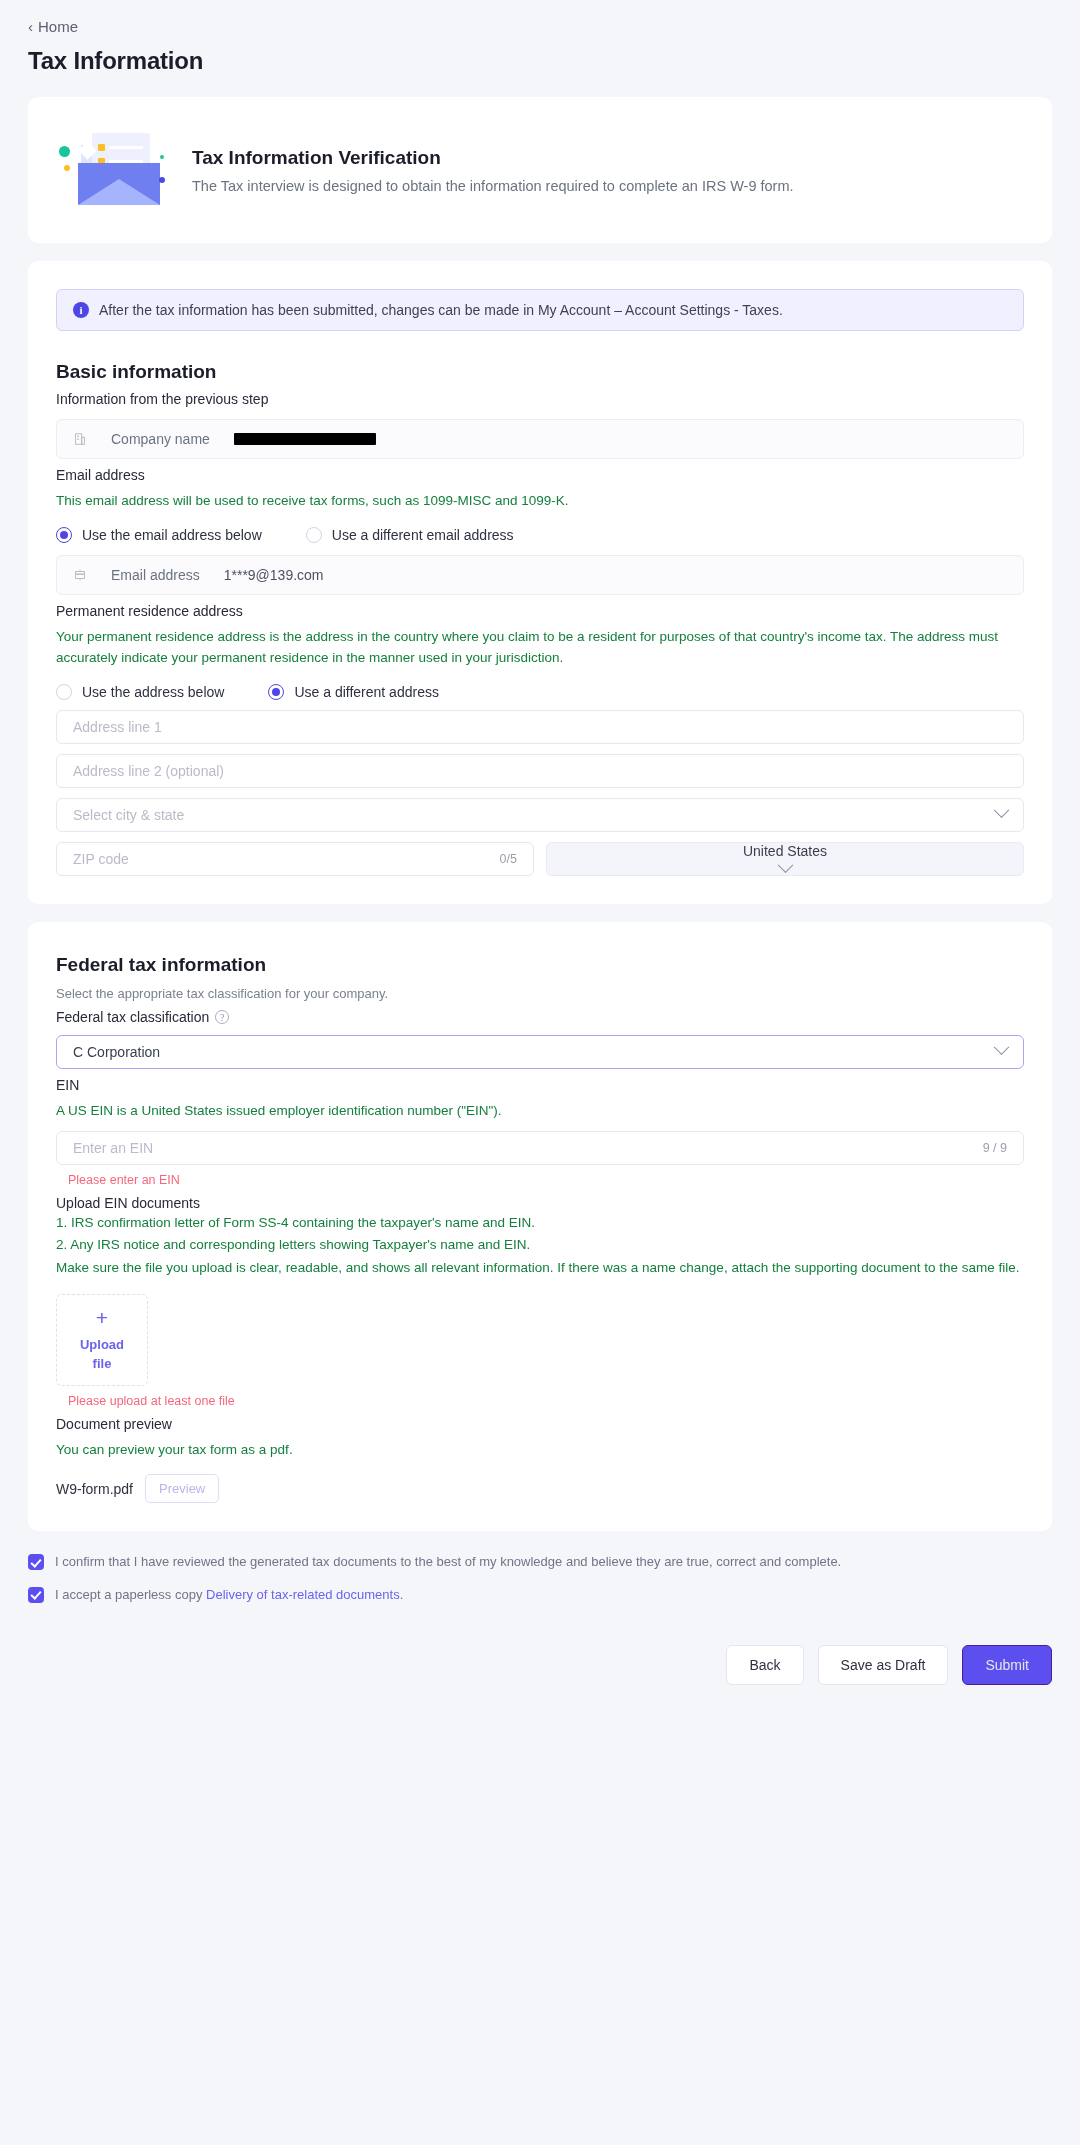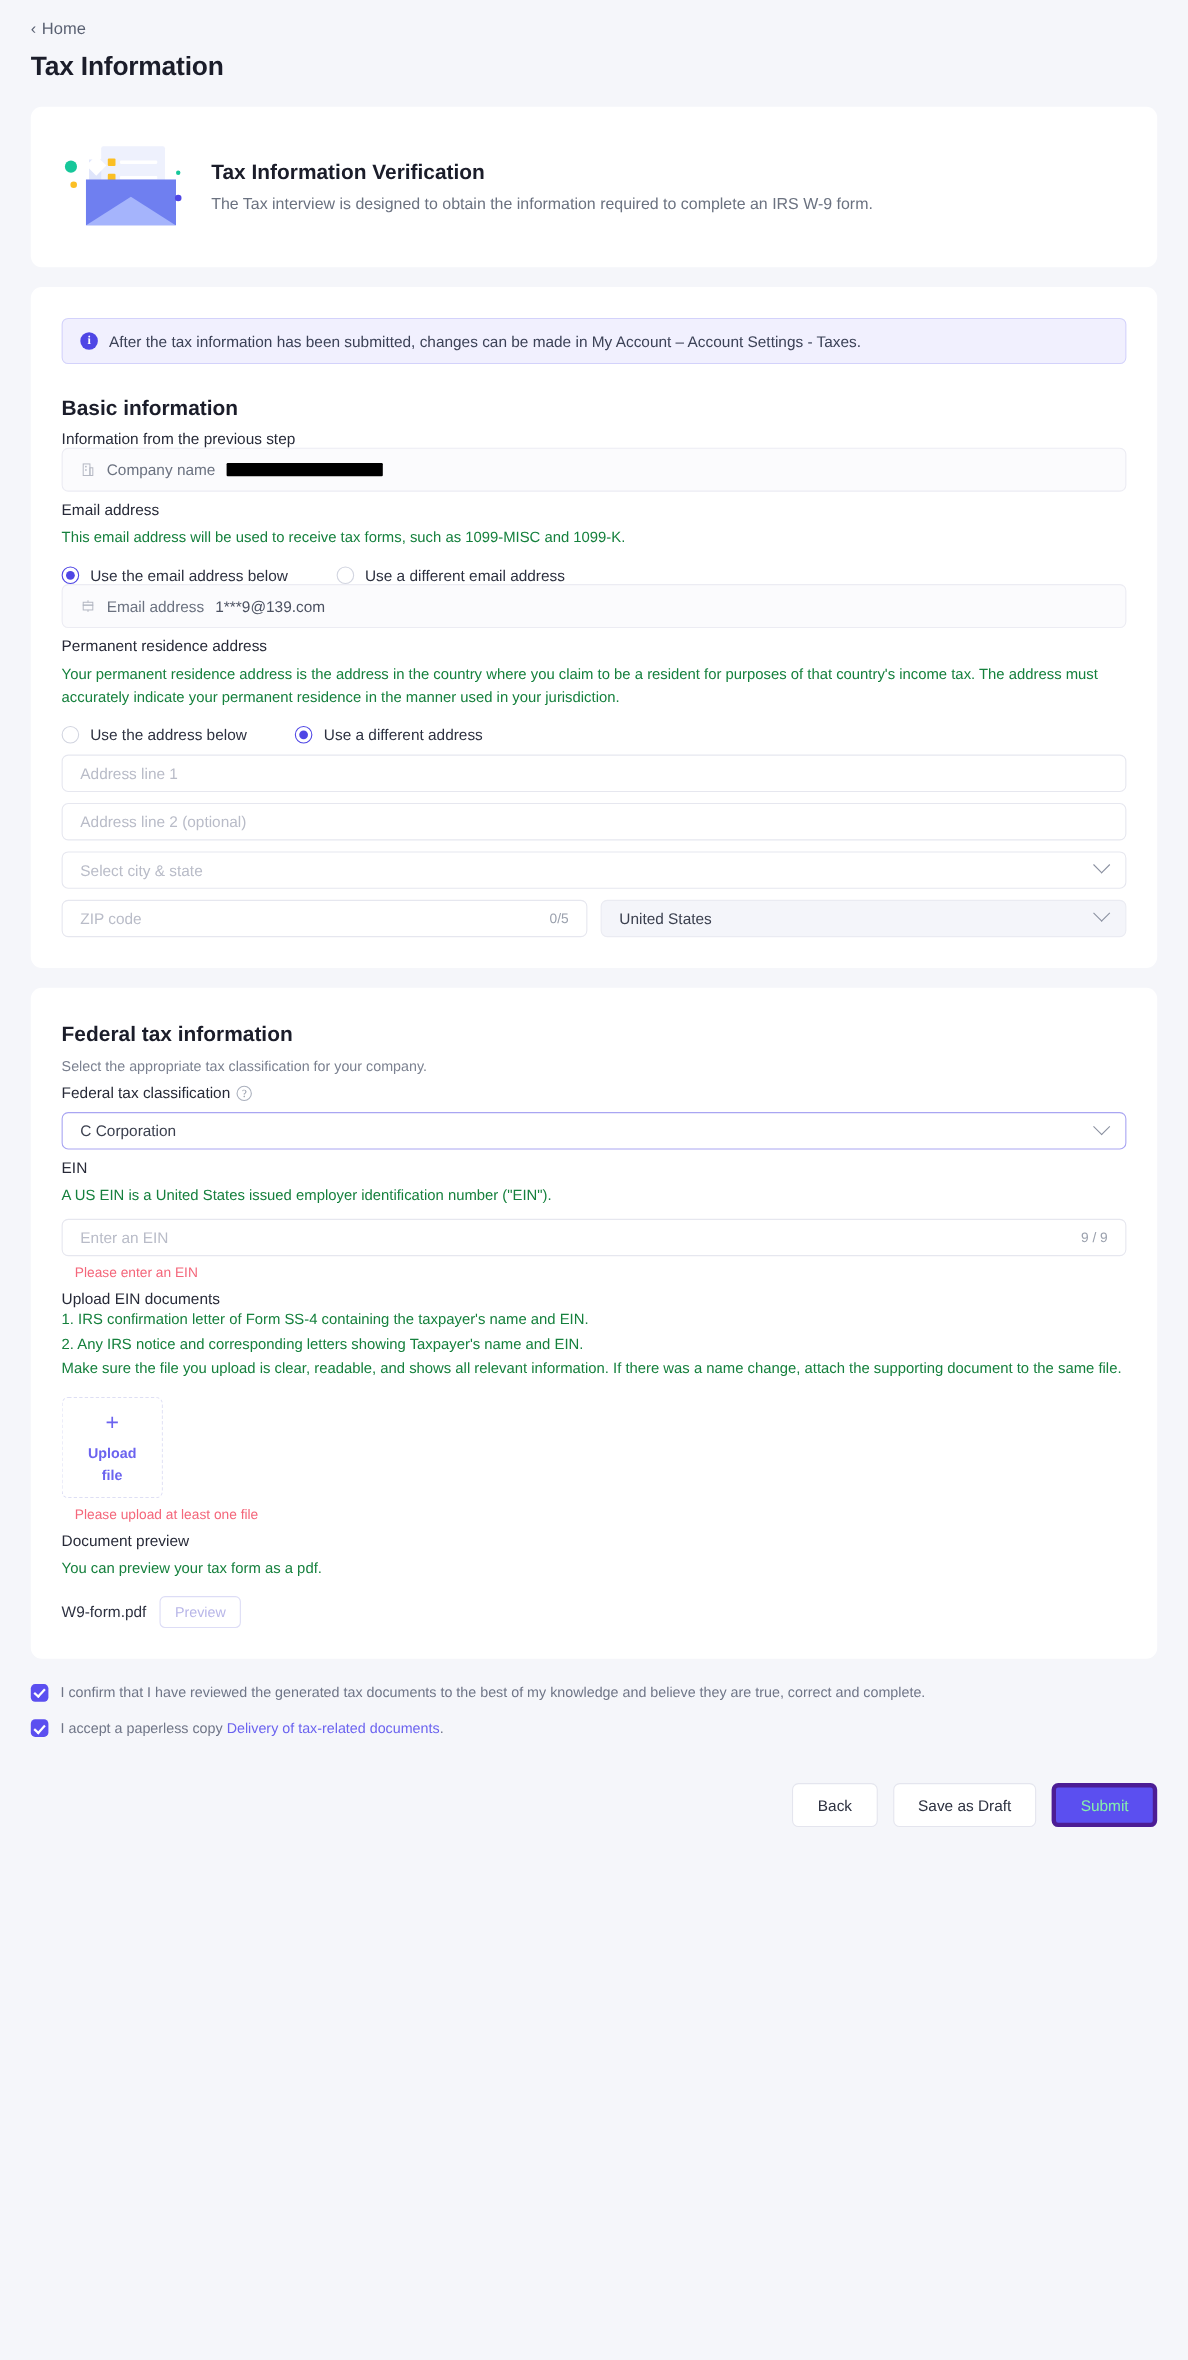--- a/index.html
+++ b/index.html
@@ -104,37 +104,37 @@
   }
   .section-sub { font-size: 13px; color: #7b8190; margin-top: 10px; }
 
   .field-label {
     font-size: 14px; font-weight: normal; color: #272a38; margin-top: 8px;
   }
   .field-desc { font-size: 13.5px; color: #15803d; margin-top: 8px; line-height: 1.5; }
 
   
   .readonly-box {
-    background: #fbfbfd; border: 1px solid #ececf3; border-radius: 6px;
-    height: 40px; display: flex; align-items: center; gap: 10px; padding: 0 16px;
+    margin-top: 12px; background: #fbfbfd; border: 1px solid #ececf3; border-radius: 6px;
+    height: 40px; display: flex; align-items: center; gap: 24px; padding: 0 16px;
     font-size: 14px; color: #6b7280;
   }
   .readonly-box .val { color: #4b5161; }
   .redact { display: inline-block; width: 142px; height: 12px; background: #000; border-radius: 1px; vertical-align: middle; }
 
   .inp {
     margin-top: 10px; background: #fff; border: 1px solid #e6e7ef; border-radius: 6px;
     height: 34px; display: flex; align-items: center; padding: 0 16px;
     font-size: 14px; color: #b9bcc8;
   }
   .inp.focusring { border-color: #a9a5f2; }
   .inp .flexgrow { flex: 1 1 auto; }
   .inp .counter { font-size: 12.5px; color: #9aa0ad; }
   .inp .value { color: #3a3f4e; }
-  .inp.disabled { background: #f4f5fa; border-color: #eaebf2; color: #5d6374; }
+  .inp.disabled { background: #f4f5fa; border-color: #eaebf2; color: #5d6374; flex-direction: column; }
 
   .chev-down {
     width: 11px; height: 11px; border-right: 1.7px solid #8a90a0; border-bottom: 1.7px solid #8a90a0;
     transform: rotate(45deg) translate(-3px, -3px); flex: 0 0 11px;
   }
 
   .row2 { display: flex; gap: 12px; }
   .row2 > .inp { margin-top: 10px; }
   .row2 > .half { width: 50%; }
 
@@ -201,21 +201,21 @@
   
   .actions {
     display: flex; justify-content: flex-end; gap: 14px;
     margin: 40px 28px 0 28px;
   }
   .btn {
     height: 40px; padding: 0 22px; border-radius: 6px; font-size: 14px;
     display: flex; align-items: center; justify-content: center; cursor: pointer;
   }
   .btn.ghost { background: #fff; border: 1px solid #e4e5ee; color: #2d3140; }
-  .btn.primary { background: #5b4ff0; border: 4px solid #4c1d95; color: #86efac; }
+  .btn.primary { background: #5b4ff0; border: 1px solid #4c1d95; color: #e5e5e5; }
 </style>
 </head>
 <body>
 
 <div class="page">
 
   <div class="topbar">
     <div class="breadcrumb">
       <span class="chev">‹</span>
       <span>Home</span>

